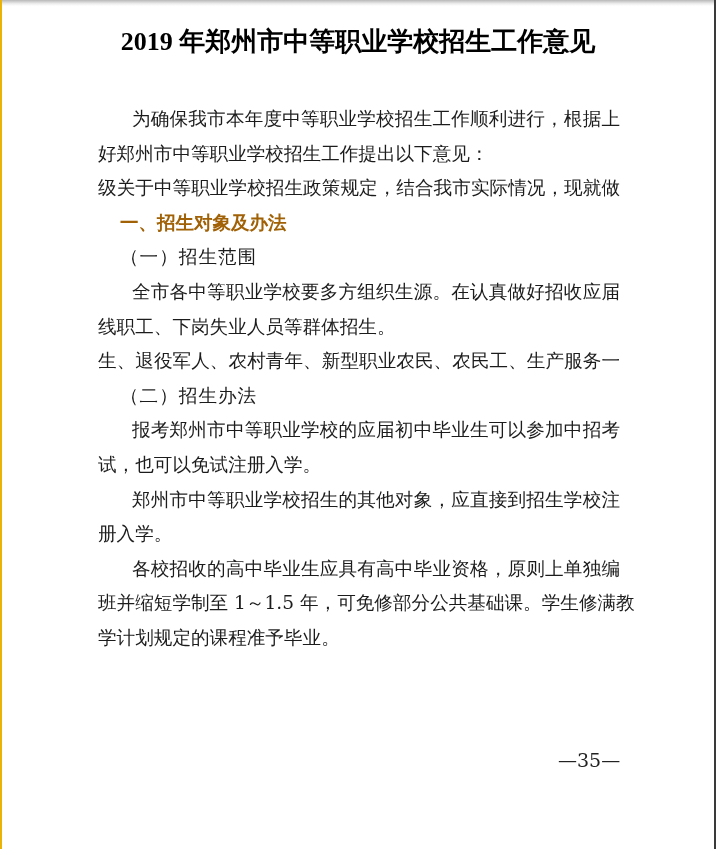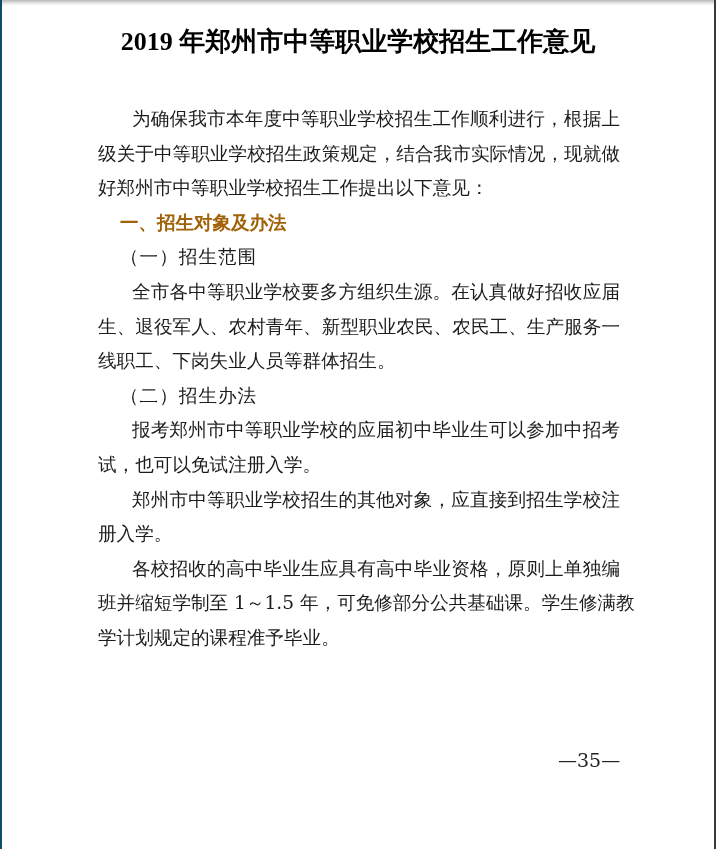--- a/index.html
+++ b/index.html
@@ -7,21 +7,21 @@
       width: 716px; height: 849px; overflow: hidden;
       background: #ffffff;
       font-family: "DejaVu Serif", "Liberation Serif", serif;
       color: #1a1a1a;
     }
     .page {
       position: relative;
       width: 716px; height: 849px;
       background: #ffffff;
       box-sizing: border-box;
-      border-left: 2px solid #0c4a6e;
+      border-left: 2px solid #eab308;
       border-right: 2px solid #3a3a3a;
     }
     .top-shade {
       position: absolute; left: 0; right: 0; top: 0; height: 6px;
       background: linear-gradient(#b8b8b8, #ececec 60%, #ffffff);
     }
     .title {
       position: absolute; left: 0; right: 0; top: 24px;
       text-align: center;
       font-family: "Liberation Serif", "DejaVu Serif", serif;
@@ -65,27 +65,27 @@
 </head>
 <body>
 
 <div class="page">
   <div class="top-shade"></div>
 
   <div class="title">2019 年郑州市中等职业学校招生工作意见</div>
 
   <div class="body">
     <div class="line indent">为确保我市本年度中等职业学校招生工作顺利进行，根据上</div>
+    <div class="line last">好郑州市中等职业学校招生工作提出以下意见：</div>
     <div class="line">级关于中等职业学校招生政策规定，结合我市实际情况，现就做</div>
-    <div class="line last">好郑州市中等职业学校招生工作提出以下意见：</div>
     <div class="line heading1">一、招生对象及办法</div>
     <div class="line heading2">（一）招生范围</div>
     <div class="line indent">全市各中等职业学校要多方组织生源。在认真做好招收应届</div>
+    <div class="line last">线职工、下岗失业人员等群体招生。</div>
     <div class="line">生、退役军人、农村青年、新型职业农民、农民工、生产服务一</div>
-    <div class="line last">线职工、下岗失业人员等群体招生。</div>
     <div class="line heading2">（二）招生办法</div>
     <div class="line indent">报考郑州市中等职业学校的应届初中毕业生可以参加中招考</div>
     <div class="line last">试，也可以免试注册入学。</div>
     <div class="line indent">郑州市中等职业学校招生的其他对象，应直接到招生学校注</div>
     <div class="line last">册入学。</div>
     <div class="line indent">各校招收的高中毕业生应具有高中毕业资格，原则上单独编</div>
     <div class="line">班并缩短学制至 1～1.5 年，可免修部分公共基础课。学生修满教</div>
     <div class="line last">学计划规定的课程准予毕业。</div>
   </div>
 

